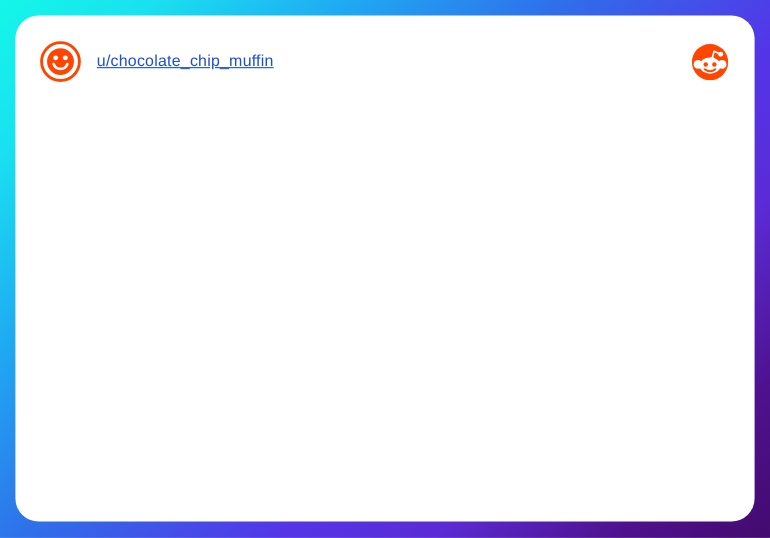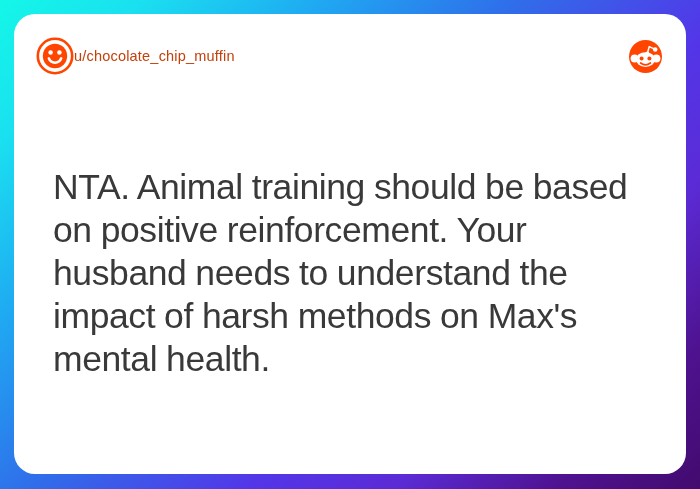--- a/index.html
+++ b/index.html
@@ -57,25 +57,27 @@
   }
 
   #avatar {
     width: 38px;
     height: 38px;
     flex: 0 0 38px;
     display: block;
   }
 
   #username {
+    margin-left: 14px;
     font-size: 14.5px;
-    color: #c2410c;
+    color: #1d4ed8;
     letter-spacing: 0.2px;
     white-space: nowrap;
     font-family: "Liberation Sans", sans-serif;
+    text-decoration: underline;
   }
 
   #brand-logo {
     margin-left: auto;
     width: 33px;
     height: 33px;
     display: block;
   }
 
   
@@ -124,18 +126,15 @@
         <circle cx="18.4" cy="13.4" r="1.9" fill="#FFFFFF"></circle>
         <circle cx="5.6" cy="18.6" r="4.0" fill="#FFFFFF"></circle>
         <circle cx="27.4" cy="18.6" r="4.0" fill="#FFFFFF"></circle>
         <circle cx="12.6" cy="18.6" r="2.0" fill="#FF4500"></circle>
         <circle cx="20.4" cy="18.6" r="2.0" fill="#FF4500"></circle>
         <path d="M11.6 23.0 Q16.5 26.6 21.4 23.0" fill="none" stroke="#FF4500" stroke-width="1.7" stroke-linecap="round"></path>
       </svg>
 
     </div>
 
-    <div id="post-body">
-      <p id="post-text">NTA. Animal training should be based on positive reinforcement. Your husband needs to understand the impact of harsh methods on Max's mental health.</p>
-    </div>
 
   </div>
 </div>
 
 </body></html>

